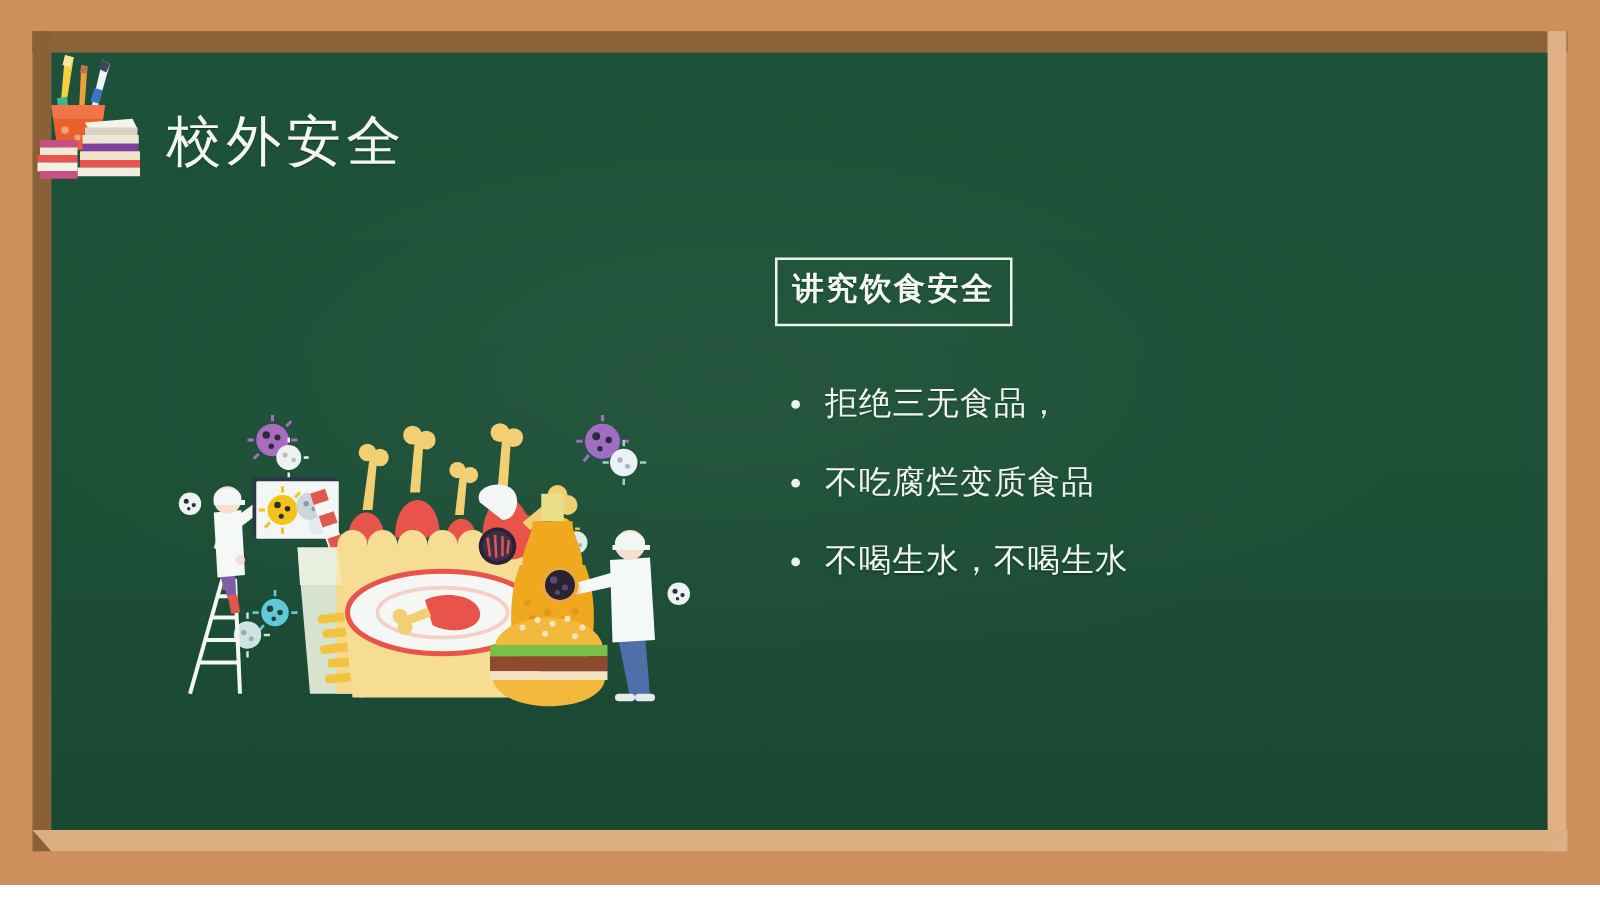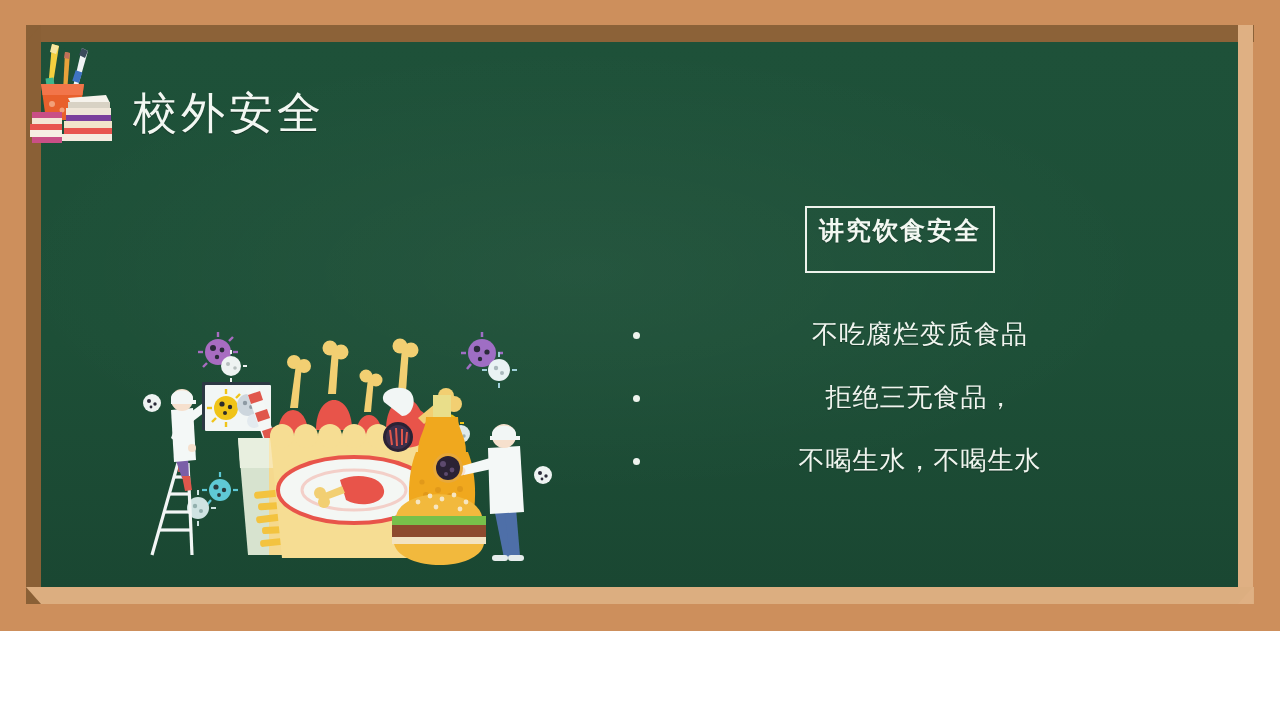--- a/index.html
+++ b/index.html
@@ -8,24 +8,23 @@
     padding: 0;
     background: #ffffff;
   }
   body {
     font-family: "Liberation Serif", "DejaVu Serif", serif;
   }
 
   .slide {
     position: relative;
     width: 1280px;
-    height: 631px;
+    height: 708px;
     overflow: hidden;
     background: #cd8f5c;
-    text-align: center;
   }
 
   
   .frame-outer {
     position: absolute;
     inset: 0;
     background: #cd8f5c;
   }
   .bevel-top {
     position: absolute;
@@ -111,21 +110,21 @@
   
   .content {
     position: absolute;
     left: 620px;
     top: 206px;
     width: 560px;
   }
   .section-heading {
     display: inline-block;
     border: 2px solid #eef3ec;
-    padding: 6px 12px 24px 12px;
+    padding: 6px 12px 12px 12px;
     color: #f3f8f2;
     font-size: 25px;
     letter-spacing: 2px;
     font-weight: bold;
     font-family: "Liberation Serif", "DejaVu Serif", serif;
     text-shadow: 0 1px 1px rgba(0,0,0,0.3);
     white-space: nowrap;
   }
   .bullet-list {
     list-style: none;
@@ -507,25 +506,25 @@
       </g>
     </svg>
   </div>
 
   <div class="content">
     <div class="section-heading">讲究饮食安全</div>
 
     <ul class="bullet-list">
       <li>
         <span class="dot"></span>
-        <span>不吃腐烂变质食品</span>
+        <span>拒绝三无食品，</span>
       </li>
       <li>
         <span class="dot"></span>
-        <span>拒绝三无食品，</span>
+        <span>不吃腐烂变质食品</span>
       </li>
       <li>
         <span class="dot"></span>
         <span>不喝生水，不喝生水</span>
       </li>
     </ul>
   </div>
 
 </div>
 

